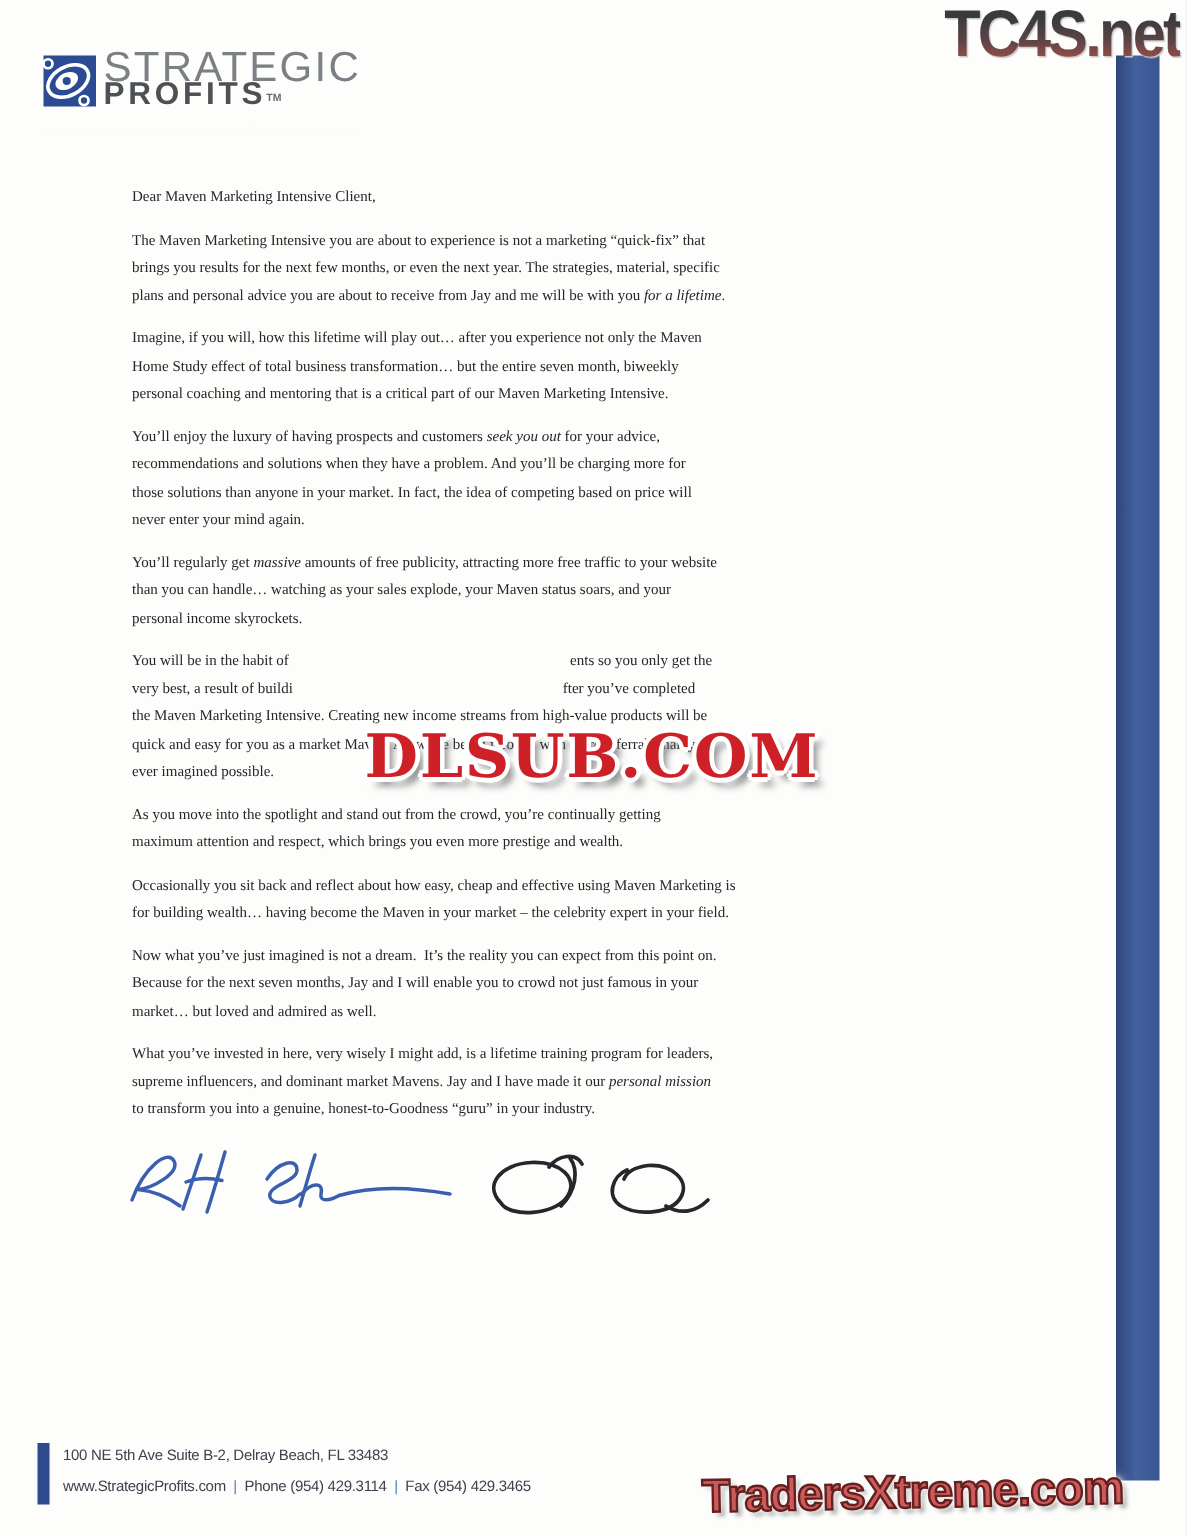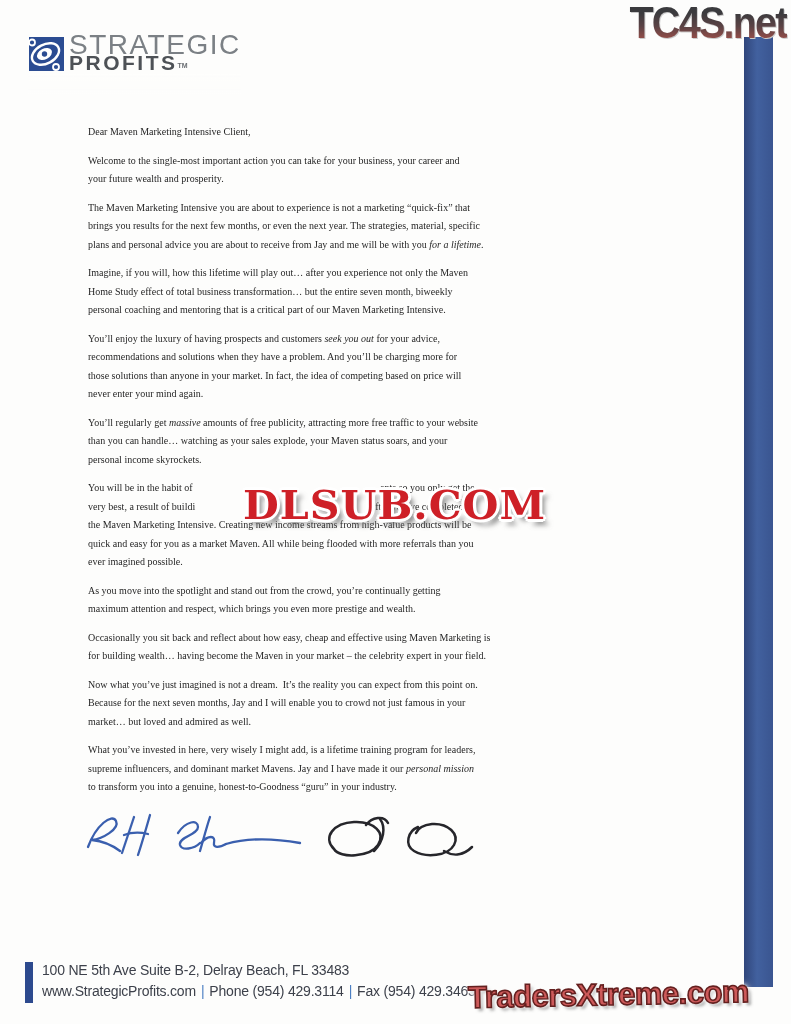--- a/index.html
+++ b/index.html
@@ -57,21 +57,21 @@
     text-shadow:
       -2px -2px 0 #fff, 2px -2px 0 #fff, -2px 2px 0 #fff, 2px 2px 0 #fff,
       -3px 0 0 #fff, 3px 0 0 #fff, 0 -3px 0 #fff, 0 3px 0 #fff,
       5px 6px 5px rgba(110,110,110,.75);
   }
 
   
   .footer-bar { position:absolute; left:25px; top:962px; width:8px; height:41px;
                 background:#2d4a8e; z-index:2; }
   .footer-text { position:absolute; left:42px; top:960px; z-index:2;
-                 font-family:"Liberation Sans", sans-serif; font-size:14px;
+                 font-family:"Liberation Sans", sans-serif; font-size:10px;
                  line-height:21px; color:#3d414b; letter-spacing:-0.2px; }
   .footer-text .sep { color:#4c7fc3; padding:0 5px; }
 
   
   .traders {
     position:absolute; left:468px; top:977px; z-index:5;
     font-family:"Liberation Sans", sans-serif; font-weight:bold;
     font-size:31px; letter-spacing:-0.5px;
     color:#cd5a5a;
     -webkit-text-stroke:1.6px #64201f;
@@ -105,22 +105,20 @@
         <div class="logo-profits"><span>PROFITS</span><span class="logo-tm">TM</span></div>
       </span>
     </div>
     <div class="logo-reflection">
       
     </div>
   </div>
 
   <div class="letter">
     <div class="para">Dear Maven Marketing Intensive Client,</div>
-    <div class="para">Welcome to the single-most important action you can take for your business, your career and
-your future wealth and prosperity.</div>
     <div class="para">The Maven Marketing Intensive you are about to experience is not a marketing “quick-fix” that
 brings you results for the next few months, or even the next year. The strategies, material, specific
 plans and personal advice you are about to receive from Jay and me will be with you <i>for a lifetime</i>.</div>
     <div class="para">Imagine, if you will, how this lifetime will play out… after you experience not only the Maven
 Home Study effect of total business transformation… but the entire seven month, biweekly
 personal coaching and mentoring that is a critical part of our Maven Marketing Intensive.</div>
     <div class="para">You’ll enjoy the luxury of having prospects and customers <i>seek you out</i> for your advice,
 recommendations and solutions when they have a problem. And you’ll be charging more for
 those solutions than anyone in your market. In fact, the idea of competing based on price will
 never enter your mind again.</div>

